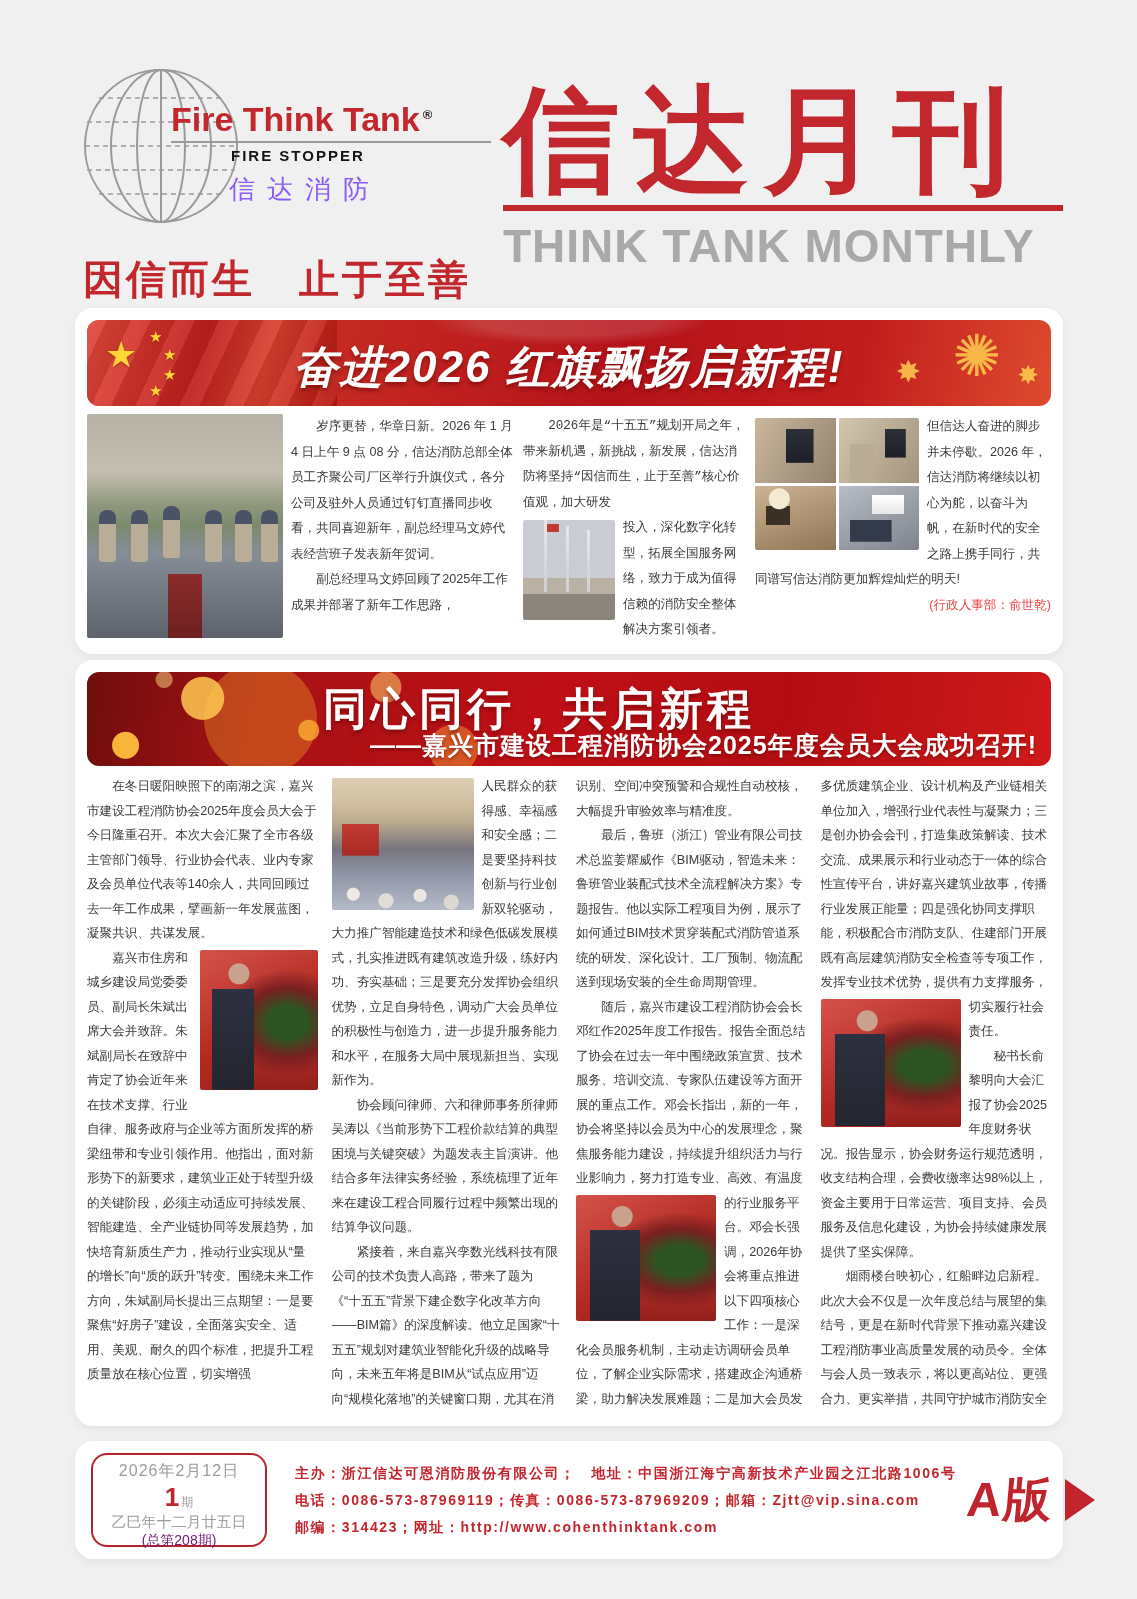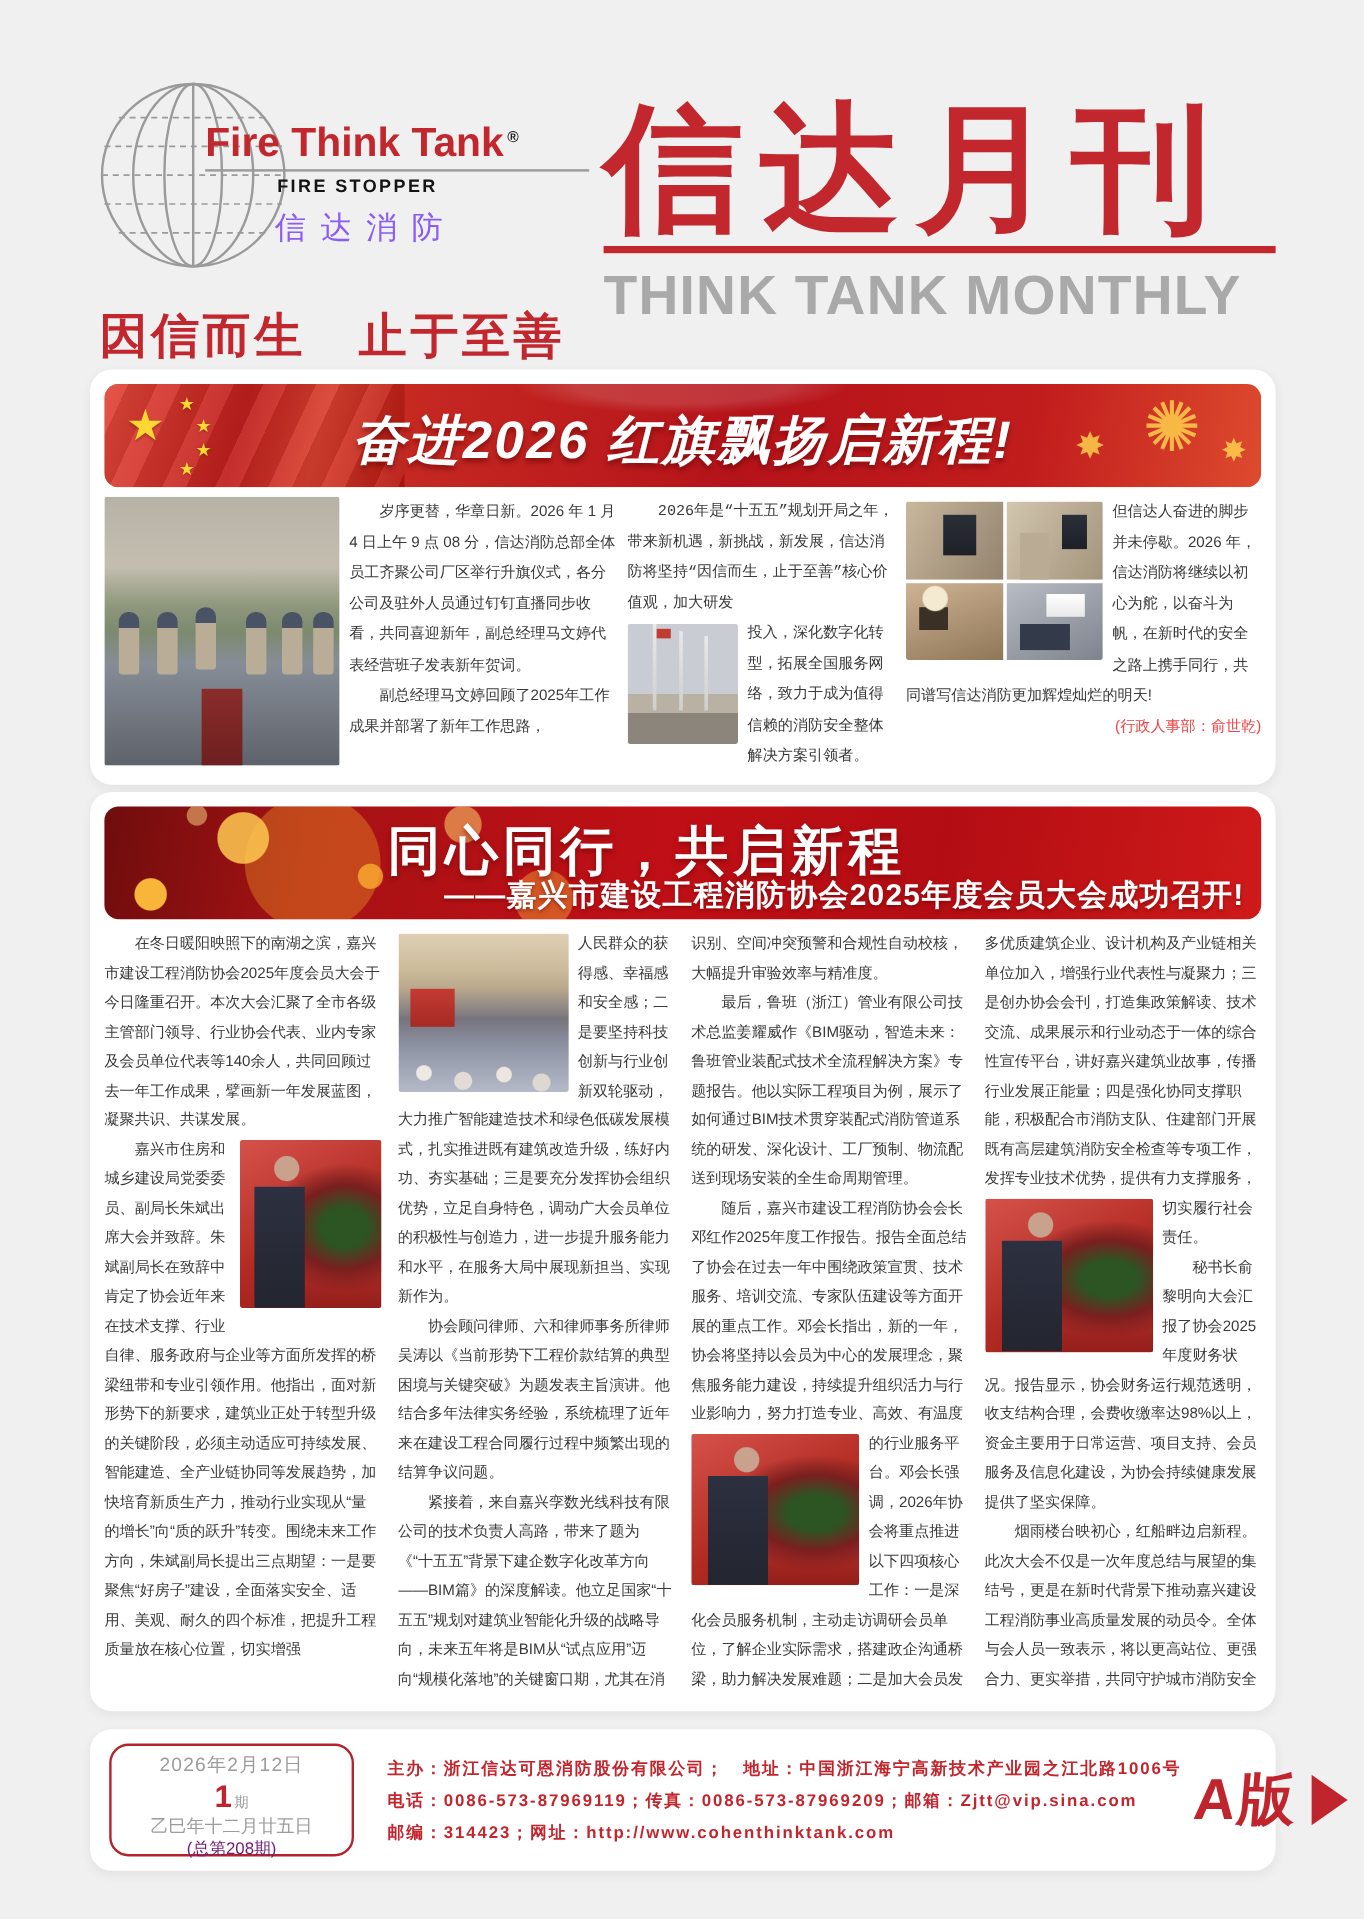--- a/index.html
+++ b/index.html
@@ -110,21 +110,21 @@
       linear-gradient(#2d3040,#23252f) 16% 100%/36% 72% no-repeat,
       radial-gradient(circle at 33% 17%, #c9a28d 0 10px, transparent 11px),
       radial-gradient(ellipse at 74% 52%, #2d5423 0 16%, #7a1f1f 34%, rgba(122,31,31,0) 52%),
       linear-gradient(#b5302a,#941f1b) 100% 100%/58% 34% no-repeat,
       linear-gradient(150deg,#d5524a,#b12a22 55%,#911c18); }
   .ph-zhubin { width:118px; height:140px; }
   .ph-denghong { width:140px; height:126px; }
   .ph-yuliming { width:140px; height:128px; }
 
   
-  .issue-box { width:204px; height:94px; border:2.5px solid #b3242c; border-radius:16px; text-align:center; padding-top:6px; flex-shrink:0; }
+  .issue-box { width:176px; height:94px; border:2.5px solid #b3242c; border-radius:16px; text-align:center; padding-top:6px; flex-shrink:0; }
   .issue-date { font-size:16px; color:#9c9c9c; letter-spacing:1px; }
   .issue-no .big { font-size:26px; font-weight:bold; color:#c0242c; }
   .issue-no .suf { font-size:12px; color:#9c9c9c; margin-left:2px; }
   .issue-lunar { font-size:15px; color:#9c9c9c; }
   .issue-total { font-size:14px; color:#701a75; }
   .footer-info { flex:1; padding:0 10px 0 28px; }
   .footer-info div { font-size:14px; font-weight:bold; color:#c4252c; letter-spacing:1.6px; line-height:27px; white-space:nowrap; }
   .edition { display:flex; align-items:center; gap:12px; flex-shrink:0; padding-right:2px; }
   .edition-label { font-size:48px; font-weight:bold; color:#c0242c; transform:skewX(-5deg); letter-spacing:2px; }
   .arrow { width:0; height:0; border-left:30px solid #c0242c; border-top:21px solid transparent; border-bottom:21px solid transparent; display:inline-block; cursor:pointer; }

